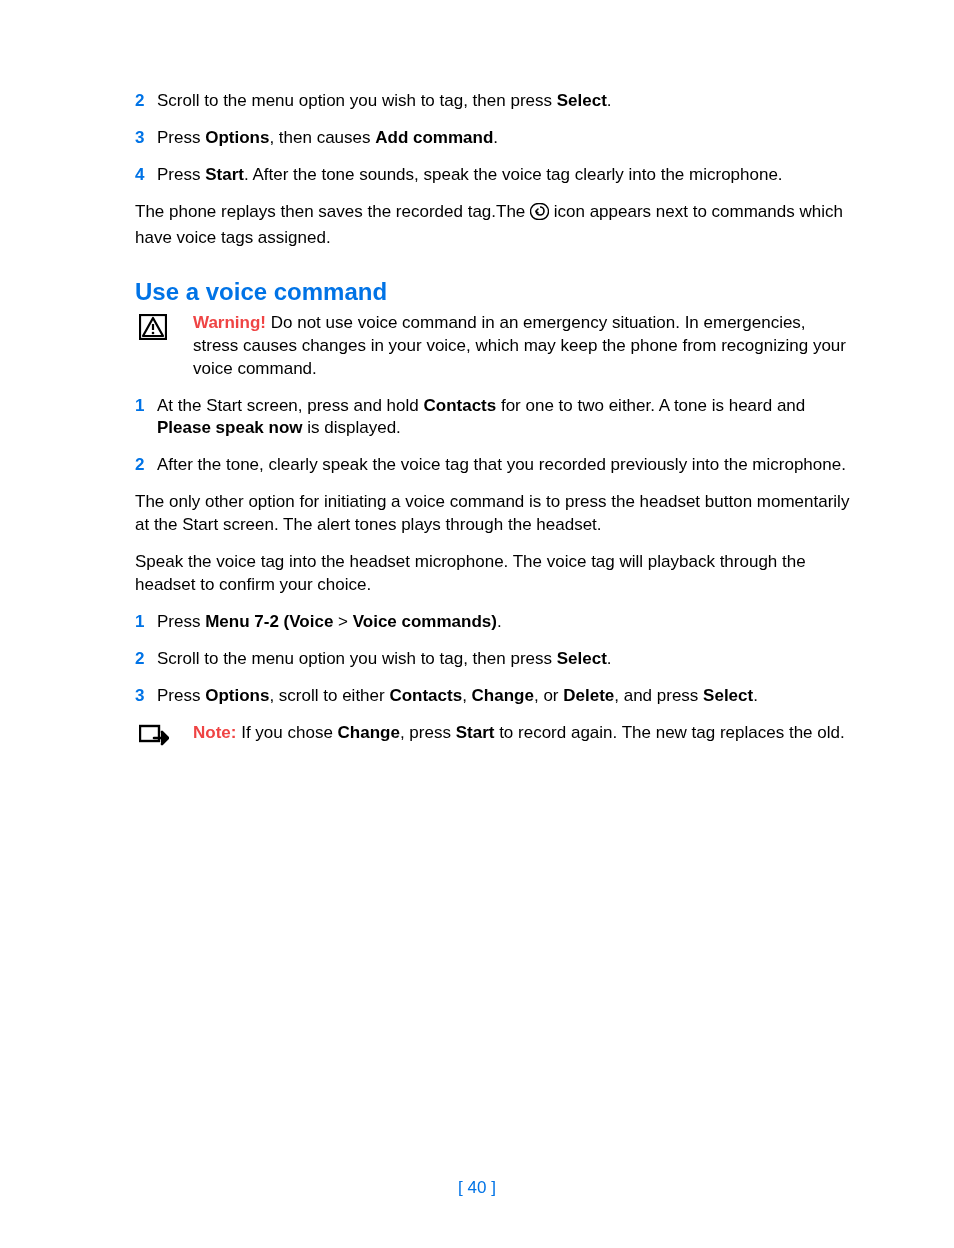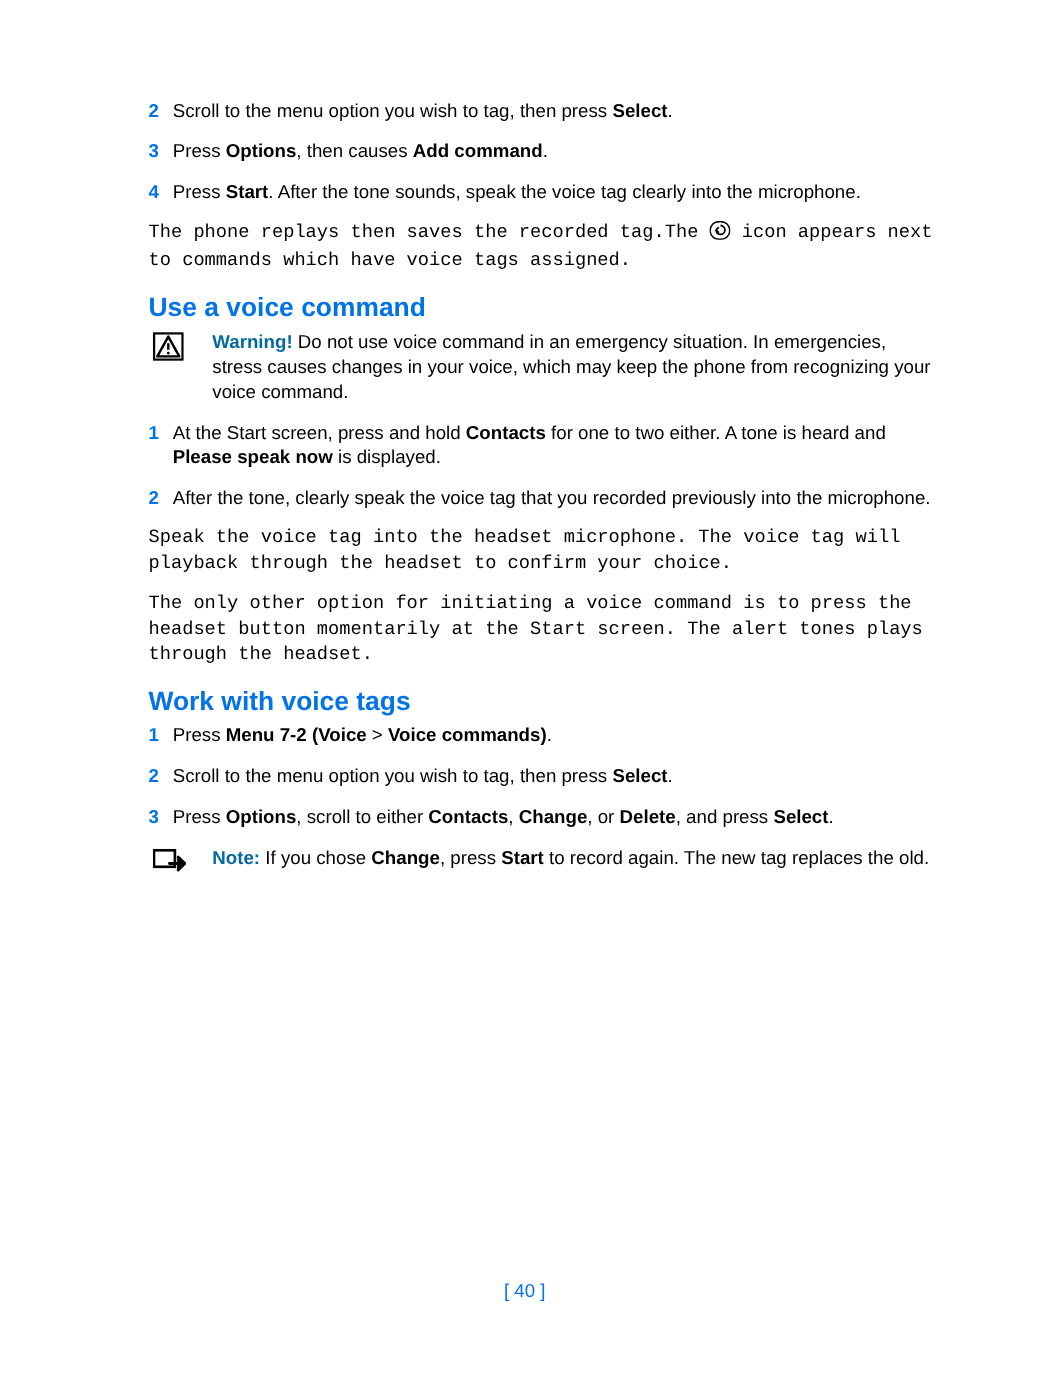--- a/index.html
+++ b/index.html
@@ -28,27 +28,26 @@
     width: 22px;
     flex-shrink: 0;
   }
   .ol-body {
     flex: 1;
   }
   .para {
     font-size: 17px;
     line-height: 1.35;
     margin-bottom: 14px;
-    font-family: Liberation Mono, monospace;
   }
   .h2 {
     color: #0073e6;
     font-size: 24px;
     font-weight: bold;
-    margin-top: 16px;
+    margin-top: 28px;
     margin-bottom: 6px;
   }
   .callout {
     display: flex;
     margin-bottom: 14px;
     font-size: 17px;
     line-height: 1.35;
   }
   .callout-icon {
     width: 54px;
@@ -56,32 +55,32 @@
     display: flex;
     align-items: flex-start;
     justify-content: flex-start;
     padding-left: 4px;
     padding-top: 2px;
   }
   .callout-body {
     flex: 1;
   }
   .warn-label, .note-label {
-    color: #0369a1;
+    color: #ef4444;
     font-weight: bold;
     text-align: center;
   }
   b { font-weight: bold; }
   .inline-icon {
     vertical-align: -3px;
     display: inline-block;
   }
   .footer {
     position: absolute;
-    bottom: 64px;
+    bottom: 50px;
     left: 0;
     width: 100%;
     text-align: center;
     color: #0073e6;
     font-size: 17px;
   }
 </style>
 </head>
 <body>
 
@@ -136,24 +135,23 @@
       <span>At the Start screen, press and hold </span><b>Contacts</b><span> for one to two either. A tone is heard and </span><b>Please speak now</b><span> is displayed.</span>
     </div>
   </div>
   <div class="ol-item">
     <div class="ol-num">2</div>
     <div class="ol-body">
       <span>After the tone, clearly speak the voice tag that you recorded previously into the microphone.</span>
     </div>
   </div>
 
+  <div class="para">The only other option for initiating a voice command is to press the headset button momentarily at the Start screen. The alert tones plays through the headset.</div>
   <div class="para">Speak the voice tag into the headset microphone. The voice tag will playback through the headset to confirm your choice.</div>
-  <div class="para">The only other option for initiating a voice command is to press the headset button momentarily at the Start screen. The alert tones plays through the headset.</div>
 
-  <div class="h2">Work with voice tags</div>
 
   <div class="ol-item">
     <div class="ol-num">1</div>
     <div class="ol-body">
       <span>Press </span><b>Menu 7-2 (Voice</b><span> &gt; </span><b>Voice commands)</b><span>.</span>
     </div>
   </div>
   <div class="ol-item">
     <div class="ol-num">2</div>
     <div class="ol-body">

